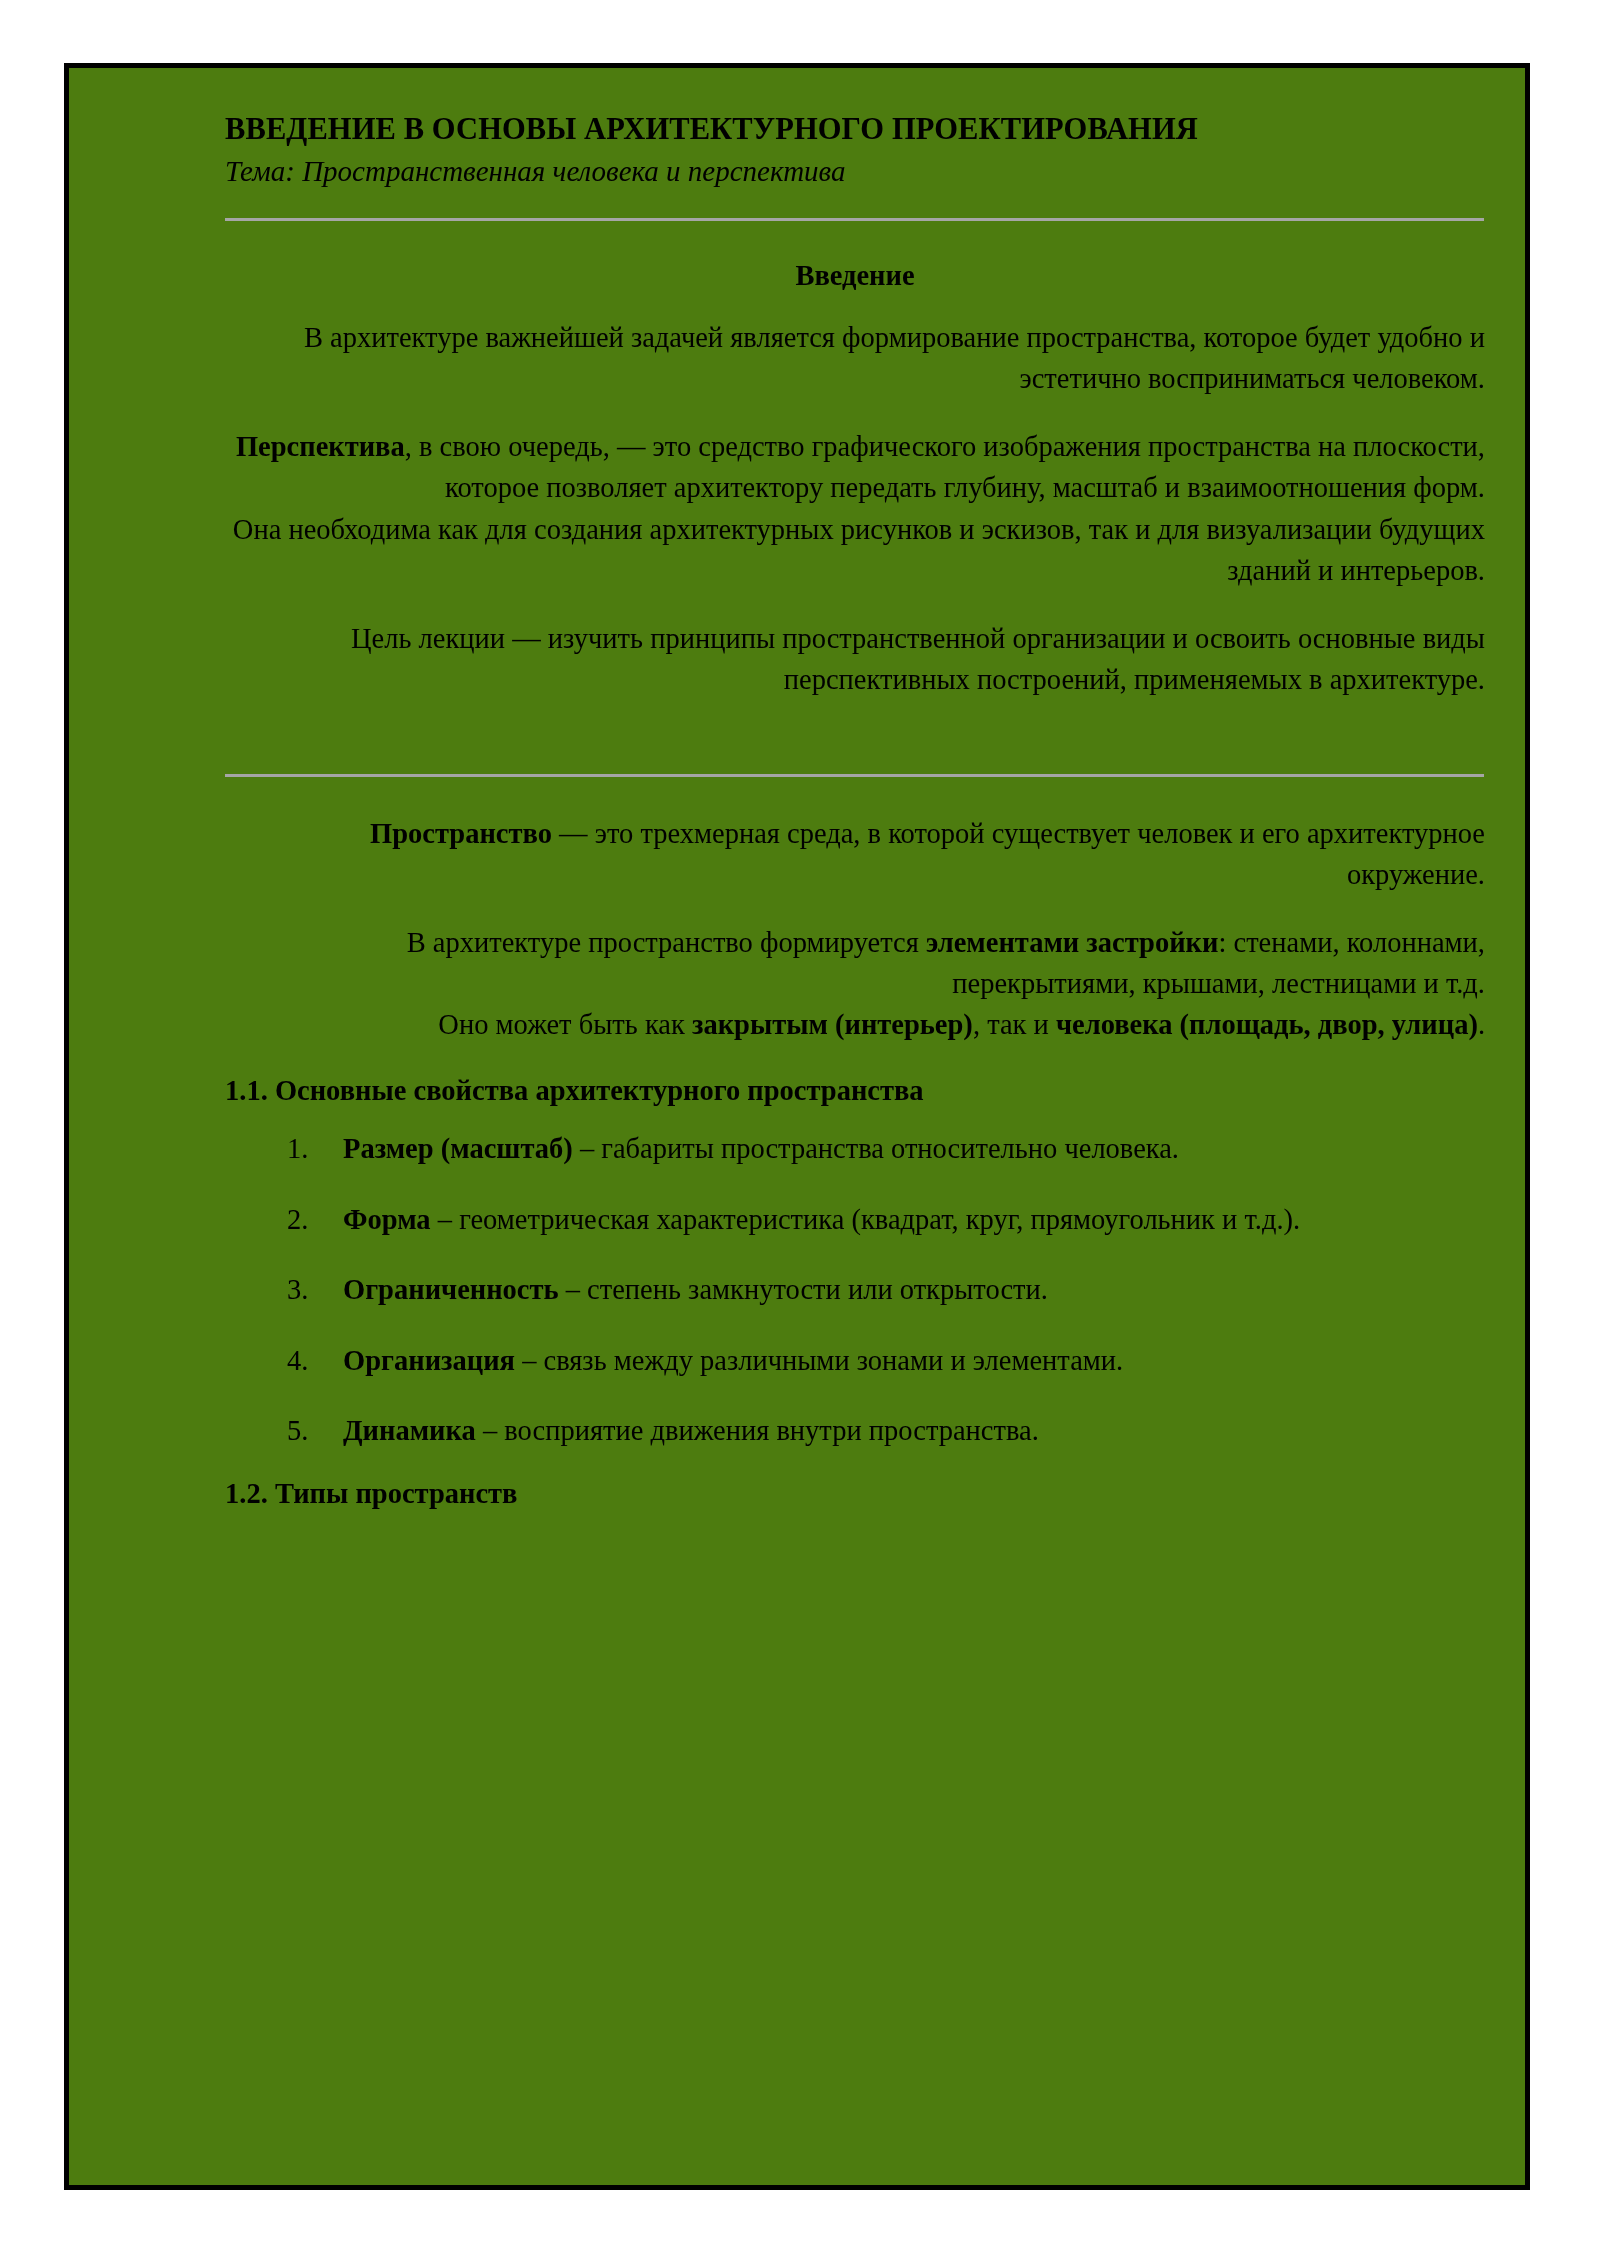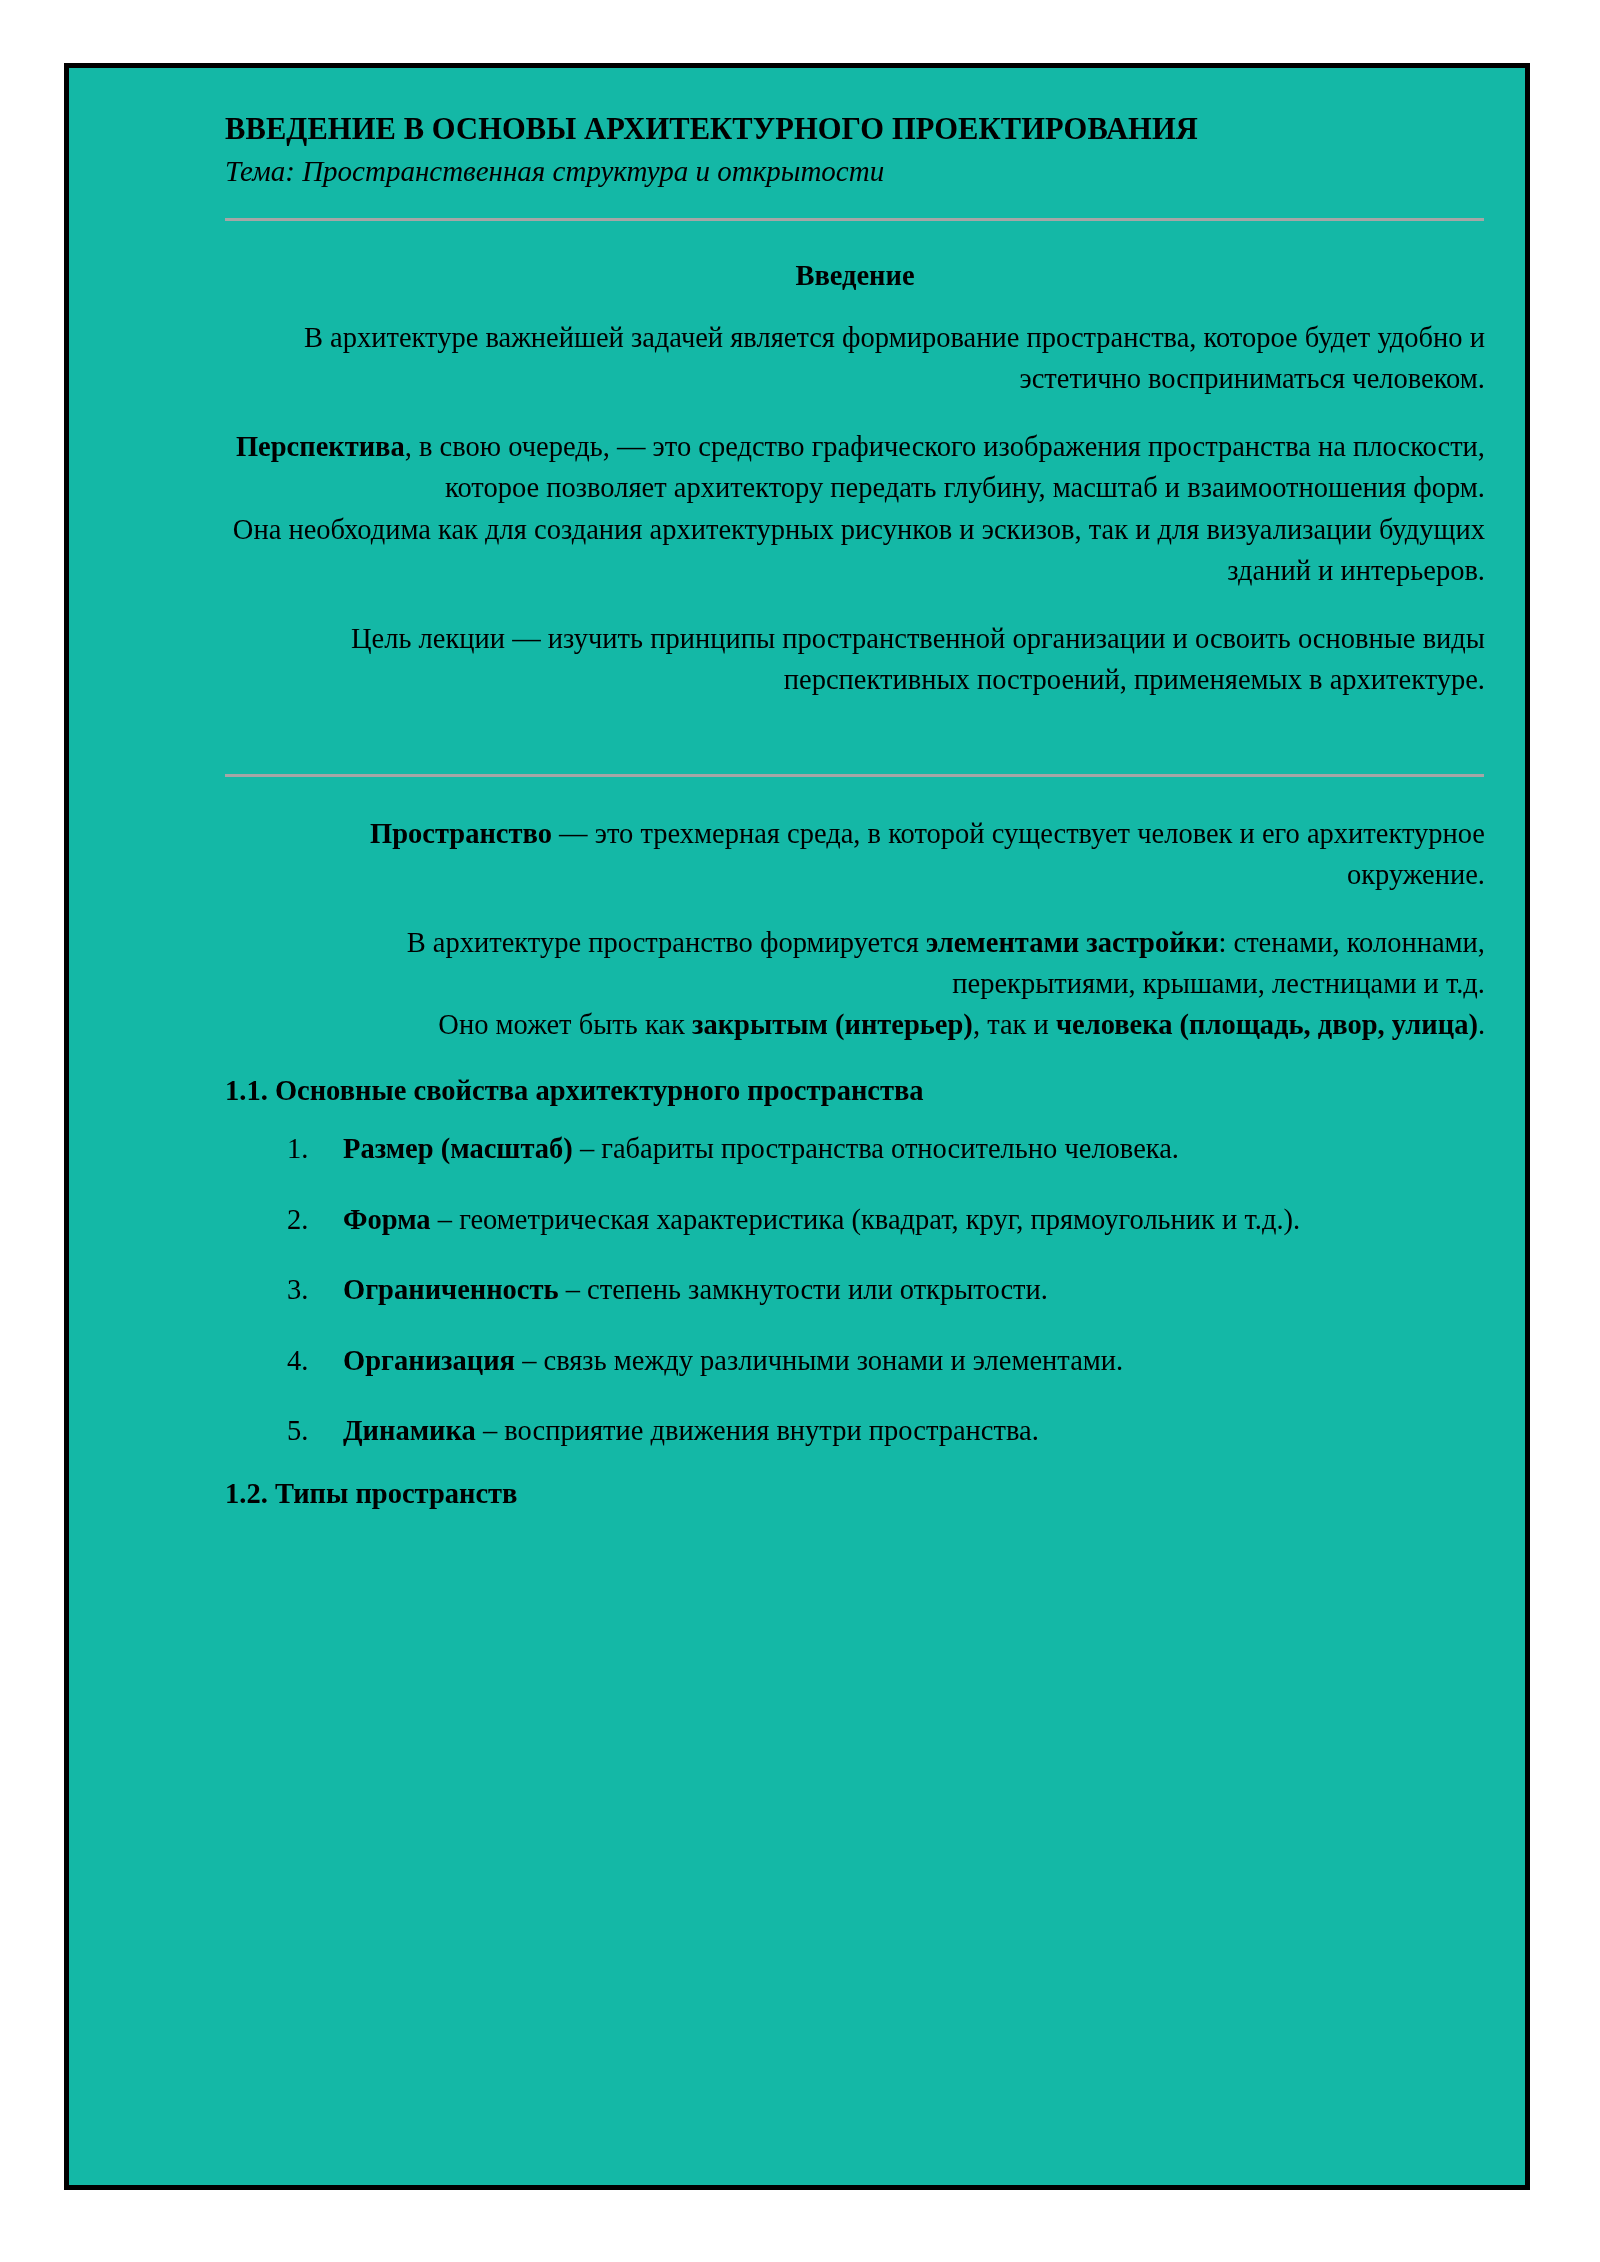--- a/index.html
+++ b/index.html
@@ -17,21 +17,21 @@
   }
 
   .page {
     position: absolute;
     left: 64px;
     top: 63px;
     width: 1466px;
     height: 2127px;
     box-sizing: border-box;
     border: 5px solid #000000;
-    background: #14b8a6;
+    background: #4d7c0f;
   }
 
   .content {
     position: absolute;
     left: 156px;
     top: 42px;
     width: 1260px;
   }
 
   .doc-title {
@@ -116,21 +116,21 @@
 
   .sec1-block { margin-top: 0; }
 </style>
 </head>
 <body>
 
 <div class="page">
   <div class="content">
 
     <h1 class="doc-title">ВВЕДЕНИЕ В ОСНОВЫ АРХИТЕКТУРНОГО ПРОЕКТИРОВАНИЯ</h1>
-    <div class="doc-subtitle">Тема: Пространственная структура и открытости</div>
+    <div class="doc-subtitle">Тема: Пространственная человека и перспектива</div>
 
     <hr class="rule">
     <div class="gap-after-rule"></div>
 
     <h2 class="section-head">Введение</h2>
 
     <p class="para">В архитектуре важнейшей задачей является формирование пространства, которое будет удобно и эстетично восприниматься человеком.</p>
 
 
     <p class="para tight"><b>Перспектива</b><span>, в свою очередь, — это средство графического изображения пространства на плоскости, которое позволяет архитектору передать глубину, масштаб и взаимоотношения форм.</span></p>

